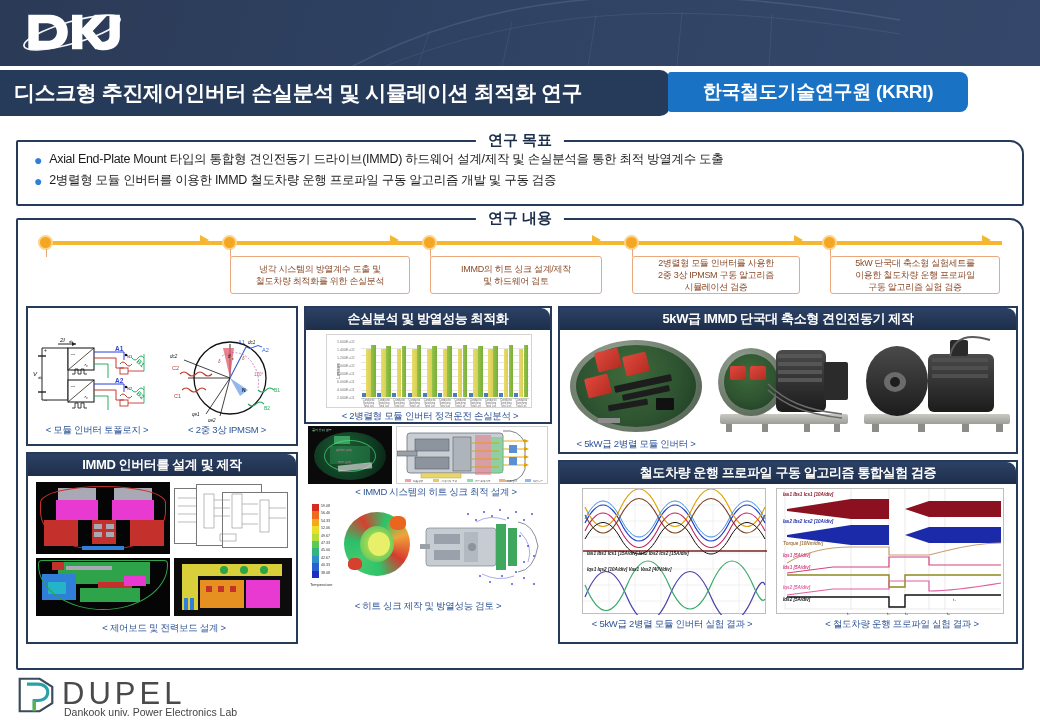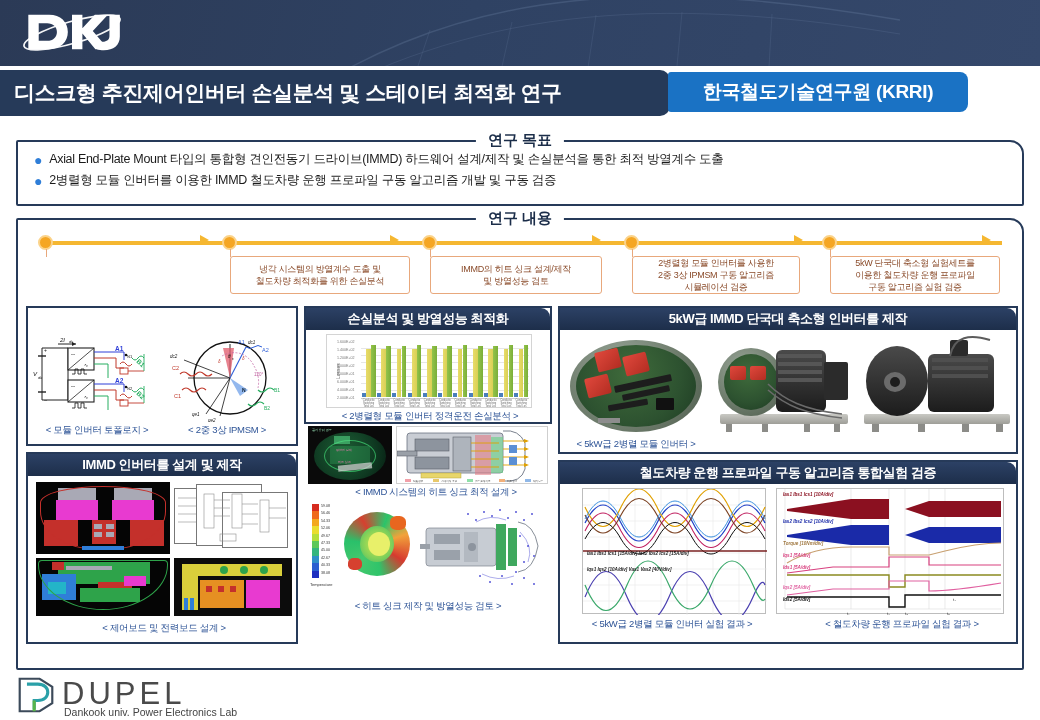--- a/index.html
+++ b/index.html
@@ -235,21 +235,21 @@
       <path d="M16,10 h40 c22,0 36,14 36,33 c0,19 -14,33 -36,33 h-40 z M36,26 v34 h16 c12,0 19,-7 19,-17 c0,-10 -7,-17 -19,-17 z"></path>
       <path d="M100,10 h20 v26 l24,-26 h25 l-29,31 l30,35 h-25 l-25,-30 v30 h-20 z"></path>
       <path d="M172,10 h20 v42 c0,16 -12,26 -31,26 c-5,0 -9,-0.6 -13,-1.8 l0,-17 c3,1.6 7,2.4 11,2.4 c8,0 13,-4 13,-11 z"></path>
     </g>
     <ellipse cx="100" cy="44" rx="96" ry="21" fill="none" stroke="#ffffff" stroke-width="3.2" transform="rotate(-16 100 44)" opacity=".95"></ellipse>
   </svg>
 </div>
 
 <div class="title-bar">
   <div class="title-dark">
-    <span>디스크형 추진제어인버터 손실분석 및 스테이터 최적화 연구</span>
+    <span>디스크형 추진제어인버터 손실분석 및 시뮬레이션 최적화 연구</span>
   </div>
   <div class="title-blue">
     <span>한국철도기술연구원 (KRRI)</span>
   </div>
 </div>
 
 <div class="section" id="goals-section">
   <div class="section-legend">연구 목표</div>
   <div class="goal-list">
     <div class="goal-item">
@@ -285,21 +285,21 @@
     <div class="tl-stem" style="left:398px;top:17px;height:8px"></div>
     <div class="tl-stem" style="left:600px;top:17px;height:8px"></div>
     <div class="tl-stem" style="left:798px;top:17px;height:8px"></div>
 
     <div class="tl-box" style="left:198px;width:180px;height:38px">
       <span style="white-space:pre-line">냉각 시스템의 방열계수 도출 및
 철도차량 최적화를 위한 손실분석</span>
     </div>
     <div class="tl-box" style="left:398px;width:172px;height:38px">
       <span style="white-space:pre-line">IMMD의 히트 싱크 설계/제작
-및 방열성능 검토</span>
+및 하드웨어 검토</span>
     </div>
     <div class="tl-box" style="left:600px;width:168px;height:38px">
       <span style="white-space:pre-line">2병렬형 모듈 인버터를 사용한
 2중 3상 IPMSM 구동 알고리즘
 시뮬레이션 검증</span>
     </div>
     <div class="tl-box" style="left:798px;width:170px;height:38px">
       <span style="white-space:pre-line">5kW 단국대 축소형 실험세트를
 이용한 철도차량 운행 프로파일
 구동 알고리즘 실험 검증</span>
@@ -541,21 +541,21 @@
               <div>Total Los</div>
             </div>
           </div>
       </div>
       <div class="cap" style="left:4px;top:80px;width:240px">&lt; 2병렬형 모듈 인버터 정격운전 손실분석 &gt;</div>
     </div>
   </div>
 
   <div class="panel" style="left:540px;top:86px;width:460px;height:148px">
     <div class="panel-head">
-      <span>5kW급 IMMD 단국대 축소형 인버터를 제작</span>
+      <span>5kW급 IMMD 단국대 축소형 견인전동기 제작</span>
     </div>
     <div class="panel-body">
 
       <div class="fig" style="left:4px;top:2px;width:146px;height:104px;background:#ffffff">
         <div class="pcb-round" style="left:6px;top:8px;width:132px;height:92px"></div>
         <div class="pcb-green" style="left:12px;top:13px;width:120px;height:82px"></div>
         <div class="red-cap" style="left:32px;top:18px;width:24px;height:20px;transform:rotate(-14deg)"></div>
         <div class="red-cap" style="left:60px;top:22px;width:24px;height:20px;transform:rotate(-14deg)"></div>
         <div class="red-cap" style="left:22px;top:44px;width:24px;height:20px;transform:rotate(-14deg)"></div>
         <div style="position:absolute;left:50px;top:48px;width:58px;height:7px;background:#1d1d1d;border-radius:1px;transform:rotate(-12deg)"></div>

